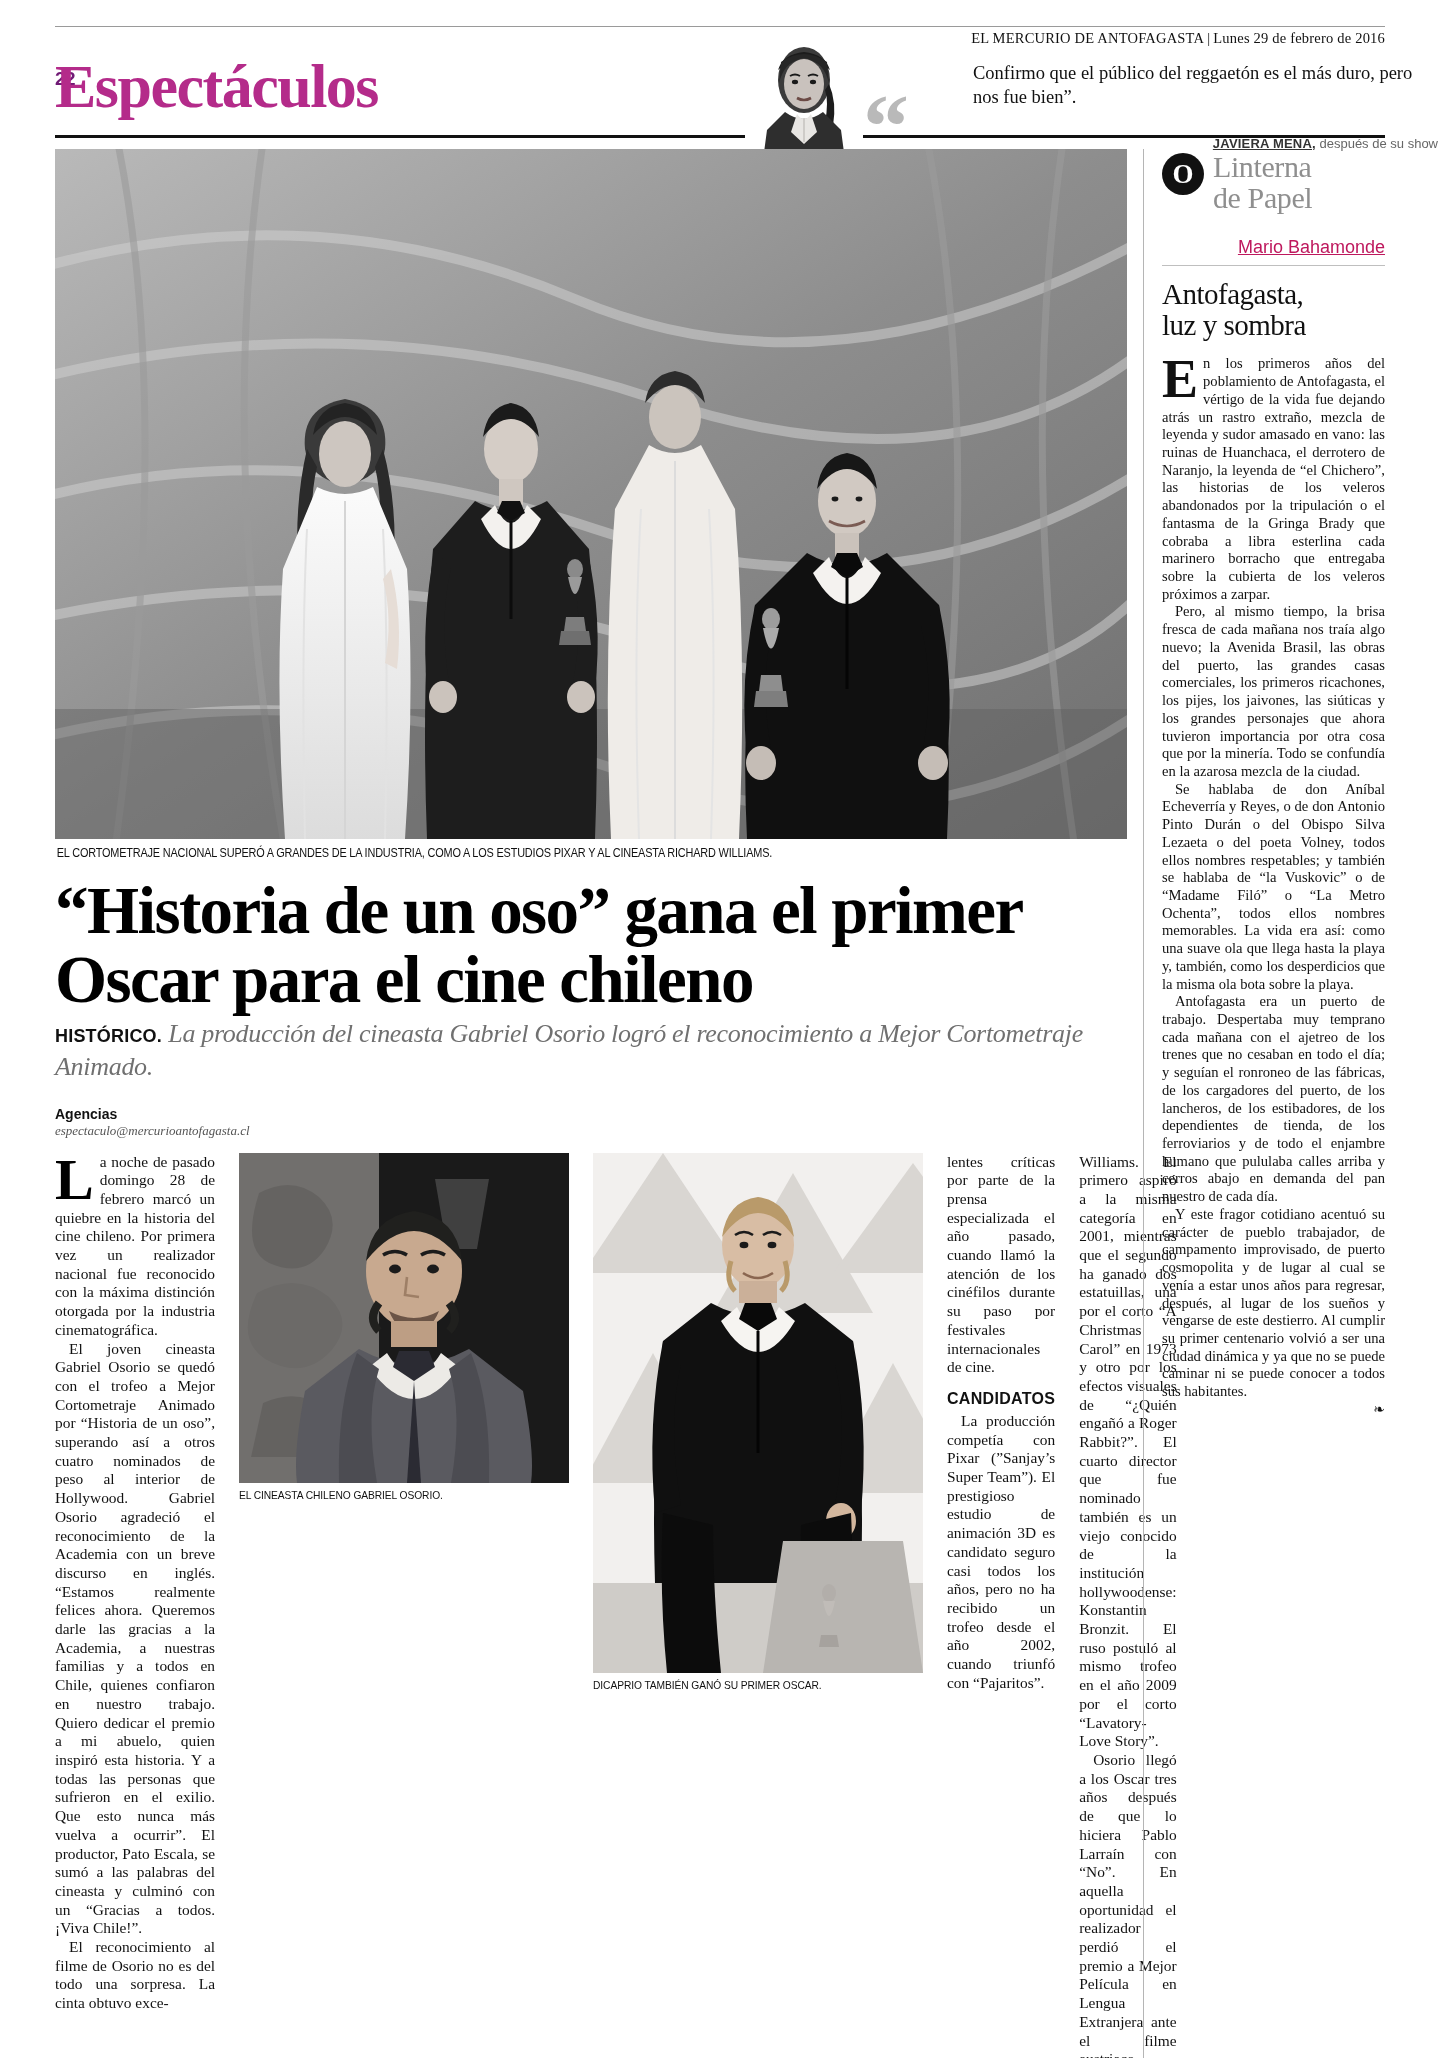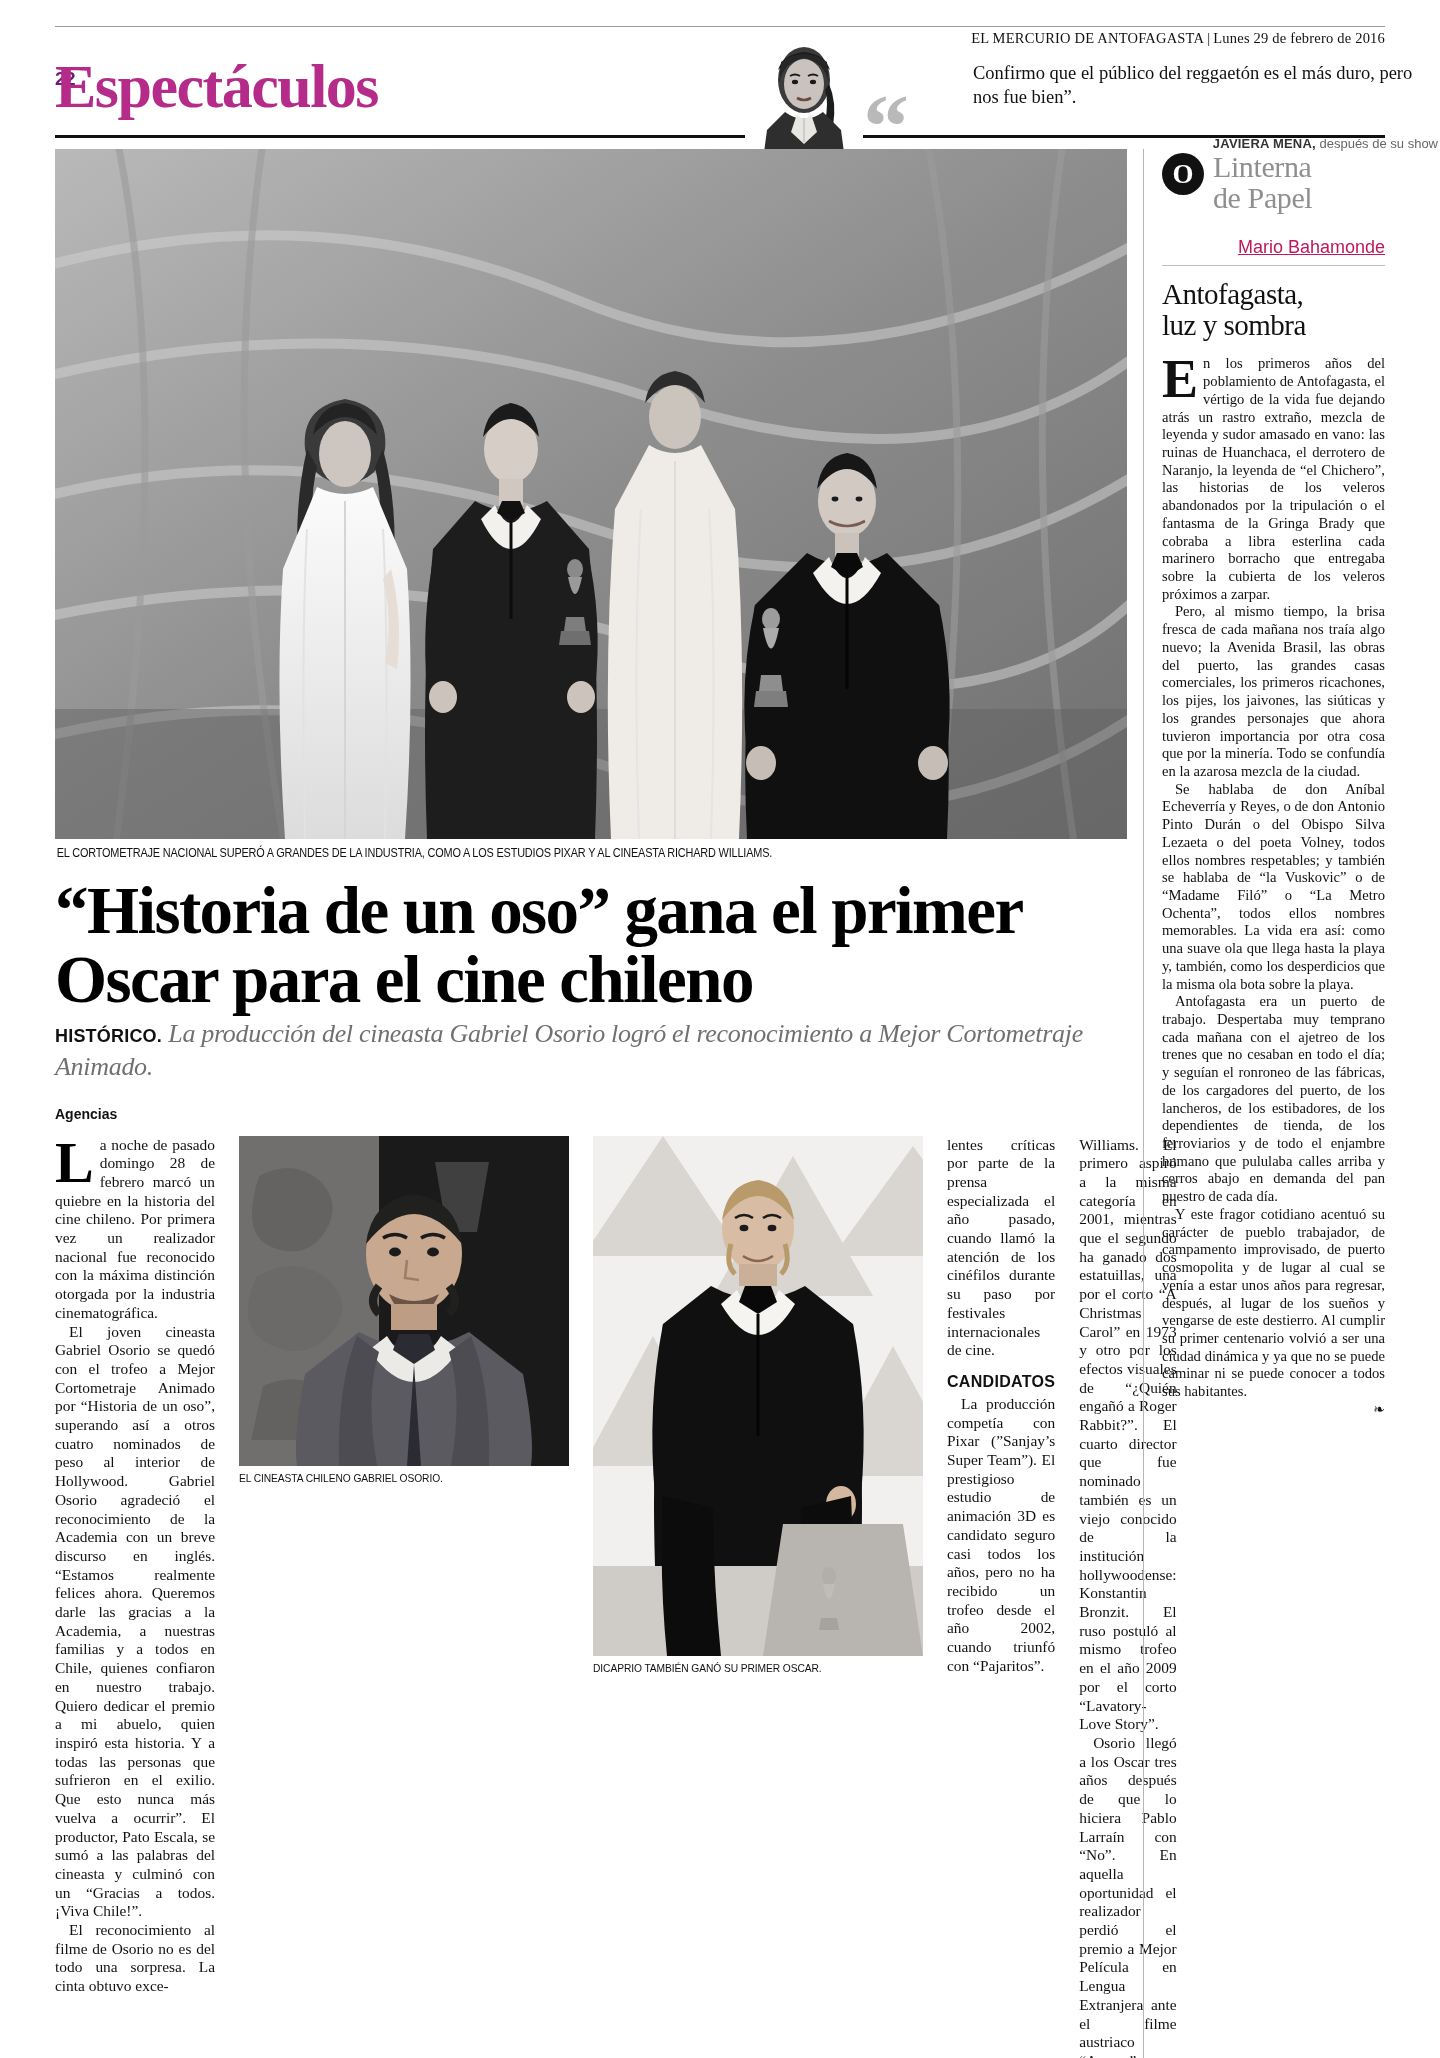--- a/index.html
+++ b/index.html
@@ -40,21 +40,21 @@
     font-size:92px; color:#b9b9b9; line-height:1; font-weight:bold; letter-spacing:-6px;
   }
   .quote-text {
     position:absolute; left:228px; top:12px; width:465px;
     font-family:"Liberation Serif", serif; font-size:18.5px; line-height:1.28; color:#111;
   }
   .quote-attrib {
     position:absolute; left:228px; top:86px; width:465px; text-align:right;
     font-family:"Liberation Sans", sans-serif; font-size:13px; color:#333;
   }
-  .quote-attrib b { font-weight:bold; letter-spacing:0.2px; }
+  .quote-attrib b { font-weight:bold; letter-spacing:0.2px;text-decoration:underline; }
   .quote-attrib span { color:#666; font-weight:normal;text-align:right; }
 
   .rule-thick { border-top:3px solid #111; width:100%; margin-top:0px; }
 
   
   .content { display:flex; gap:0; margin-top:11px; }
   .left-col { width:1072px; position:relative; }
   .right-rail { width:258px; padding-left:18px; border-left:1px solid #b5b5b5; margin-left:16px; position:relative; }
 
   
@@ -278,20 +278,21 @@
       <div class="hero-caption">EL CORTOMETRAJE NACIONAL SUPERÓ A GRANDES DE LA INDUSTRIA, COMO A LOS ESTUDIOS PIXAR Y AL CINEASTA RICHARD WILLIAMS.</div>
 
       <h1 class="headline">“Historia de un oso” gana el primer Oscar para el cine chileno</h1>
 
       <div class="deck">
         <b>HISTÓRICO.</b><span> La producción del cineasta Gabriel Osorio logró el reconocimiento a Mejor Cortometraje Animado.</span>
       </div>
 
       <div class="byline">
         <div class="who">Agencias</div>
+        <div class="mail">espectaculo@mercurioantofagasta.cl</div>
       </div>
 
       <div class="cols">
 
         <div class="col" style="width:160px">
           <p class="first dropcap">La noche de pasado domingo 28 de febrero marcó un quiebre en la historia del cine chileno. Por primera vez un realizador nacional fue reconocido con la máxima distinción otorgada por la industria cinematográfica.</p>
           <p>El joven cineasta Gabriel Osorio se quedó con el trofeo a Mejor Cortometraje Animado por “Historia de un oso”, superando así a otros cuatro nominados de peso al interior de Hollywood. Gabriel Osorio agradeció el reconocimiento de la Academia con un breve discurso en inglés. “Estamos realmente felices ahora. Queremos darle las gracias a la Academia, a nuestras familias y a todos en Chile, quienes confiaron en nuestro trabajo. Quiero dedicar el premio a mi abuelo, quien inspiró esta historia. Y a todas las personas que sufrieron en el exilio. Que esto nunca más vuelva a ocurrir”. El productor, Pato Escala, se sumó a las palabras del cineasta y culminó con un “Gracias a todos. ¡Viva Chile!”.</p>
           <p>El reconocimiento al filme de Osorio no es del todo una sorpresa. La cinta obtuvo exce-</p>
         </div>
 

